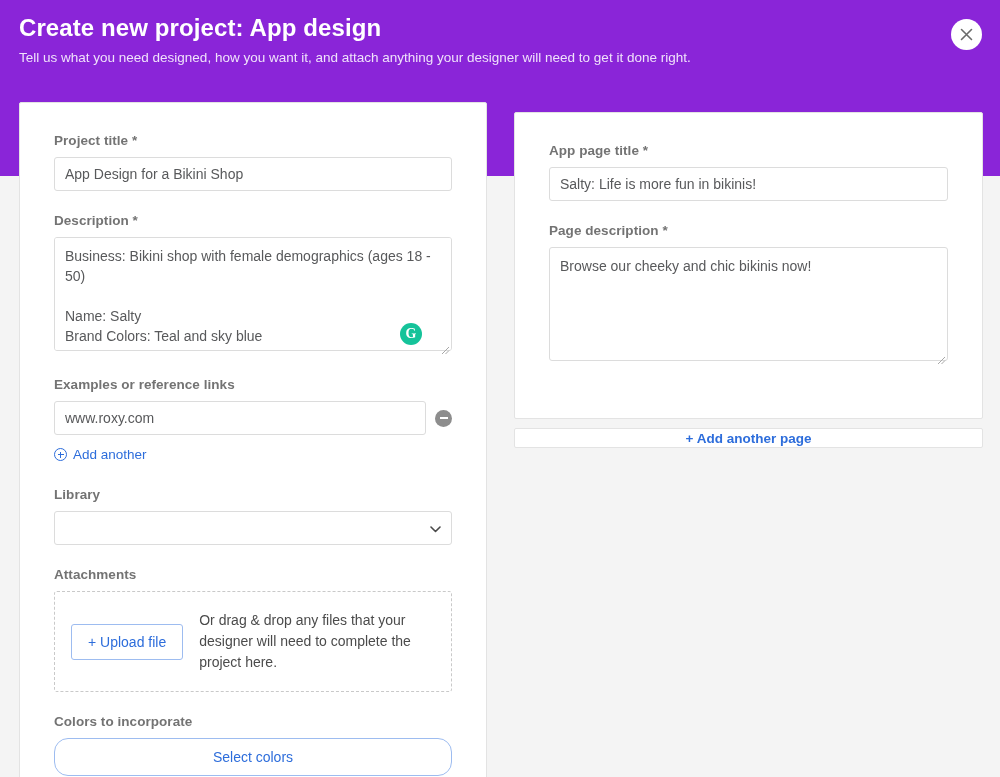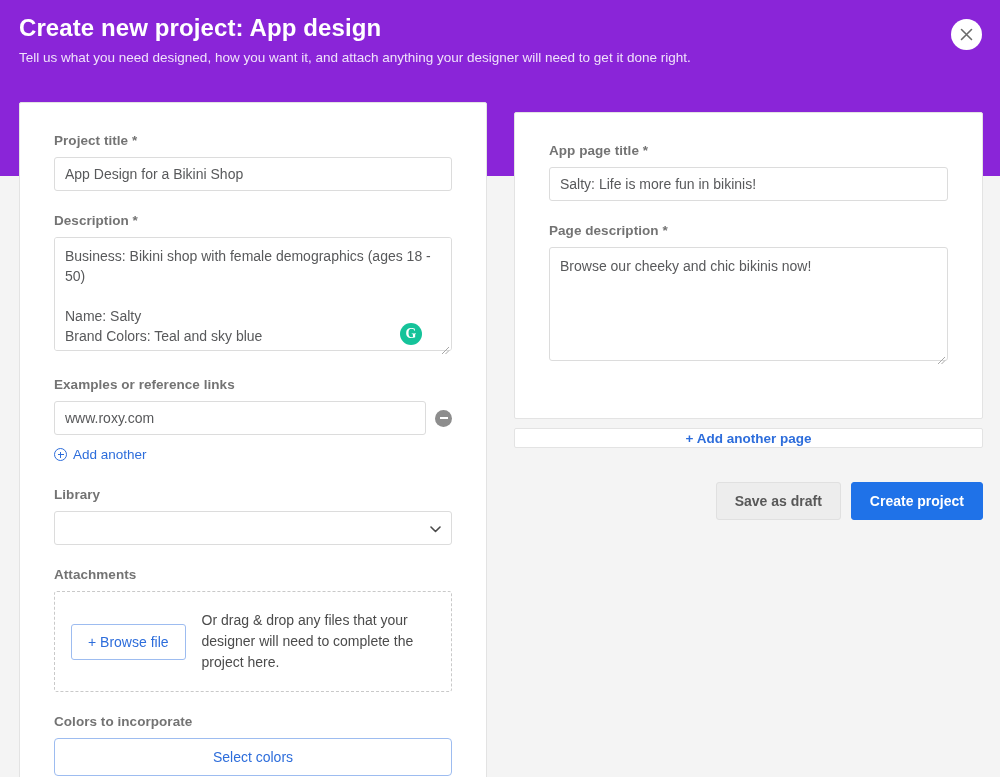--- a/index.html
+++ b/index.html
@@ -250,21 +250,21 @@
   .dropzone-text {
     font-size: 14px;
     line-height: 21px;
     color: #4b4b4b;
   }
 
   .select-colors-btn {
     width: 100%;
     background: #ffffff;
     border: 1px solid #9dbcf0;
-    border-radius: 4px;
+    border-radius: 14px;
     color: #2d6ddb;
     font-size: 14px;
     font-family: "Liberation Sans", sans-serif;
     padding: 10px 12px;
     cursor: pointer;
     text-align: center;
   }
 
   
   .add-page-card {
@@ -376,21 +376,21 @@
             <svg width="11" height="7" viewBox="0 0 11 7">
               <path d="M1 1 L5.5 5.5 L10 1" stroke="#4a4a4a" stroke-width="1.6" fill="none" stroke-linecap="round" stroke-linejoin="round"></path>
             </svg>
           </span>
         </div>
       </div>
 
       <div class="field">
         <label class="field-label">Attachments</label>
         <div class="dropzone">
-          <button class="upload-btn">+ Browse file</button>
+          <button class="upload-btn">+ Upload file</button>
           <div class="dropzone-text">Or drag &amp; drop any files that your designer will need to complete the project here.</div>
         </div>
       </div>
 
       <div class="field">
         <label class="field-label">Colors to incorporate</label>
         <button class="select-colors-btn">Select colors</button>
       </div>
 
     </div>
@@ -414,18 +414,14 @@
             </svg>
           </span>
         </div>
       </div>
 
     </div>
   </div>
 
   <div class="add-page-card">+ Add another page</div>
 
-  <div class="action-row">
-    <button class="btn btn-secondary">Save as draft</button>
-    <button class="btn btn-primary">Create project</button>
-  </div>
 
 </div>
 
 </body></html>

